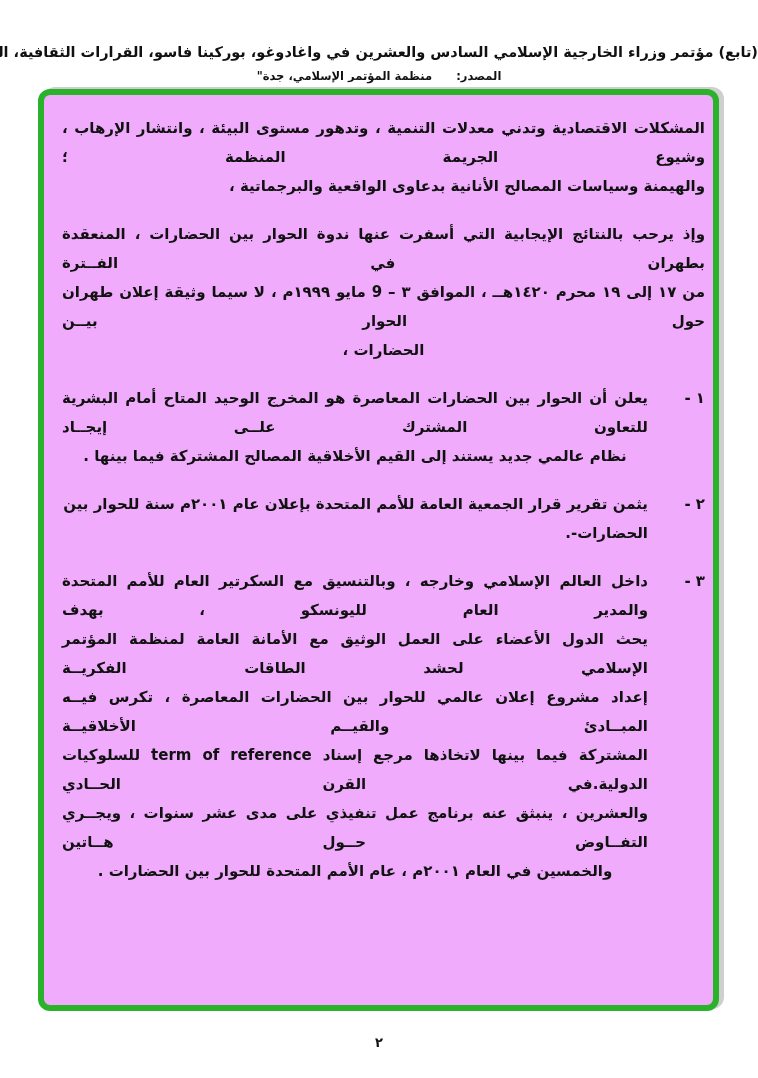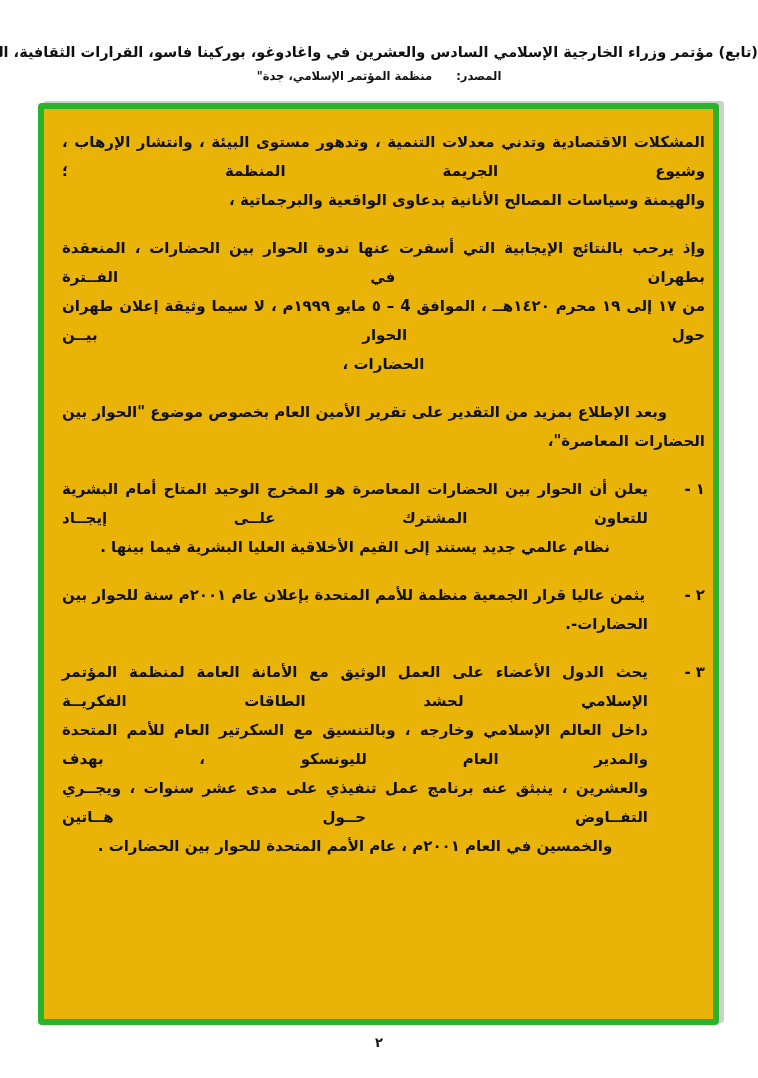--- a/index.html
+++ b/index.html
@@ -34,26 +34,26 @@
   .doc-header .source-line {
     font-size: 11.5px;
     line-height: 20px;
     margin-top: 2px;
   }
   .doc-header .source-label { margin-left: 20px; }
 
   .doc-frame {
     position: absolute;
     left: 38px;
-    top: 103px;
+    top: 89px;
     width: 669px;   
     height: 910px;  
     border: 6px solid #2ab32a;
-    border-radius: 4px;
-    background: #eab308;
+    border-radius: 12px;
+    background: #f0abfc;
     box-shadow: 5px -2px 0 0 #cfcfcf;
   }
   .doc-body {
     direction: rtl;
     padding: 19px 8px 0 18px;
     font-size: 15px;
     font-weight: bold;
     line-height: 29px;
   }
   .block { margin: 0 0 19px 0; }
@@ -61,21 +61,21 @@
   .item-num {
     flex: 0 0 57px;
     text-align: right;
     white-space: nowrap;
   }
   .item-text { flex: 1 1 auto; min-width: 0; }
   .line {
     text-align: justify;
     text-align-last: justify;
   }
-  .line.align-right  { text-align: left;  text-align-last: right; }
+  .line.align-right  { text-align: right;  text-align-last: right; }
   .line.align-center { text-align: center; text-align-last: center; }
 
   .page-footer {
     position: absolute;
     left: 0;
     top: 1035px;
     width: 758px;
     text-align: center;
     direction: rtl;
     font-size: 13px;
@@ -96,44 +96,43 @@
   </div>
 
   <div class="doc-frame" style="border-color: rgb(42, 179, 42);">
     <div class="doc-body">
         <div class="block">
           <div class="line">المشكلات الاقتصادية وتدني معدلات التنمية ، وتدهور مستوى البيئة ، وانتشار الإرهاب ، وشيوع الجريمة المنظمة ؛</div>
           <div class="line align-right">والهيمنة وسياسات المصالح الأنانية بدعاوى الواقعية والبرجماتية ،</div>
         </div>
         <div class="block">
           <div class="line">وإذ يرحب بالنتائج الإيجابية التي أسفرت عنها ندوة الحوار بين الحضارات ، المنعقدة بطهران في الفــترة</div>
-          <div class="line">من ١٧ إلى ١٩ محرم ١٤٢٠هــ ، الموافق 4 – ٥ مايو ١٩٩٩م ، لا سيما وثيقة إعلان طهران حول الحوار بيــن</div>
+          <div class="line">من ١٧ إلى ١٩ محرم ١٤٢٠هــ ، الموافق ٣ – 9 مايو ١٩٩٩م ، لا سيما وثيقة إعلان طهران حول الحوار بيــن</div>
           <div class="line align-center">الحضارات ،</div>
-        </div>
-        <div class="block">
-          <div class="line align-right">وبعد الإطلاع بمزيد من التقدير على تقرير الأمين العام بخصوص موضوع "الحوار بين الحضارات المعاصرة"،</div>
         </div>
         <div class="block item-row">
           <div class="item-num">١ -</div>
           <div class="item-text">
             <div class="line">يعلن أن الحوار بين الحضارات المعاصرة هو المخرج الوحيد المتاح أمام البشرية  للتعاون المشترك علــى إيجــاد</div>
-            <div class="line align-center">نظام عالمي جديد يستند إلى القيم الأخلاقية العليا البشرية فيما بينها .</div>
+            <div class="line align-center">نظام عالمي جديد يستند إلى القيم الأخلاقية المصالح المشتركة فيما بينها .</div>
           </div>
         </div>
         <div class="block item-row">
           <div class="item-num">٢ -</div>
           <div class="item-text">
-            <div class="line align-right">يثمن عاليا قرار الجمعية منظمة للأمم المتحدة بإعلان عام ٢٠٠١م سنة للحوار بين الحضارات-.</div>
+            <div class="line align-right">يثمن تقرير قرار الجمعية العامة للأمم المتحدة بإعلان عام ٢٠٠١م سنة للحوار بين الحضارات-.</div>
           </div>
         </div>
         <div class="block item-row">
           <div class="item-num">٣ -</div>
           <div class="item-text">
+            <div class="line">داخل العالم الإسلامي وخارجه ، وبالتنسيق مع السكرتير العام للأمم المتحدة والمدير العام لليونسكو ، بهدف</div>
             <div class="line">يحث الدول الأعضاء على العمل الوثيق مع الأمانة العامة لمنظمة المؤتمر الإسلامي لحشد الطاقات الفكريــة</div>
-            <div class="line">داخل العالم الإسلامي وخارجه ، وبالتنسيق مع السكرتير العام للأمم المتحدة والمدير العام لليونسكو ، بهدف</div>
+            <div class="line">إعداد مشروع إعلان عالمي للحوار بين الحضارات المعاصرة ، تكرس فيــه المبــادئ والقيــم الأخلاقيــة</div>
+            <div class="line">المشتركة فيما بينها لاتخاذها مرجع إسناد term of reference للسلوكيات الدولية.في القرن الحــادي</div>
             <div class="line">والعشرين ، ينبثق عنه برنامج عمل تنفيذي على مدى عشر سنوات ، ويجــري التفــاوض حــول هــاتين</div>
             <div class="line align-center">والخمسين في العام ٢٠٠١م ، عام الأمم المتحدة للحوار بين الحضارات .</div>
           </div>
         </div>
       </div>
   </div>
 
   <div class="page-footer">٢</div>
 
 </div>

